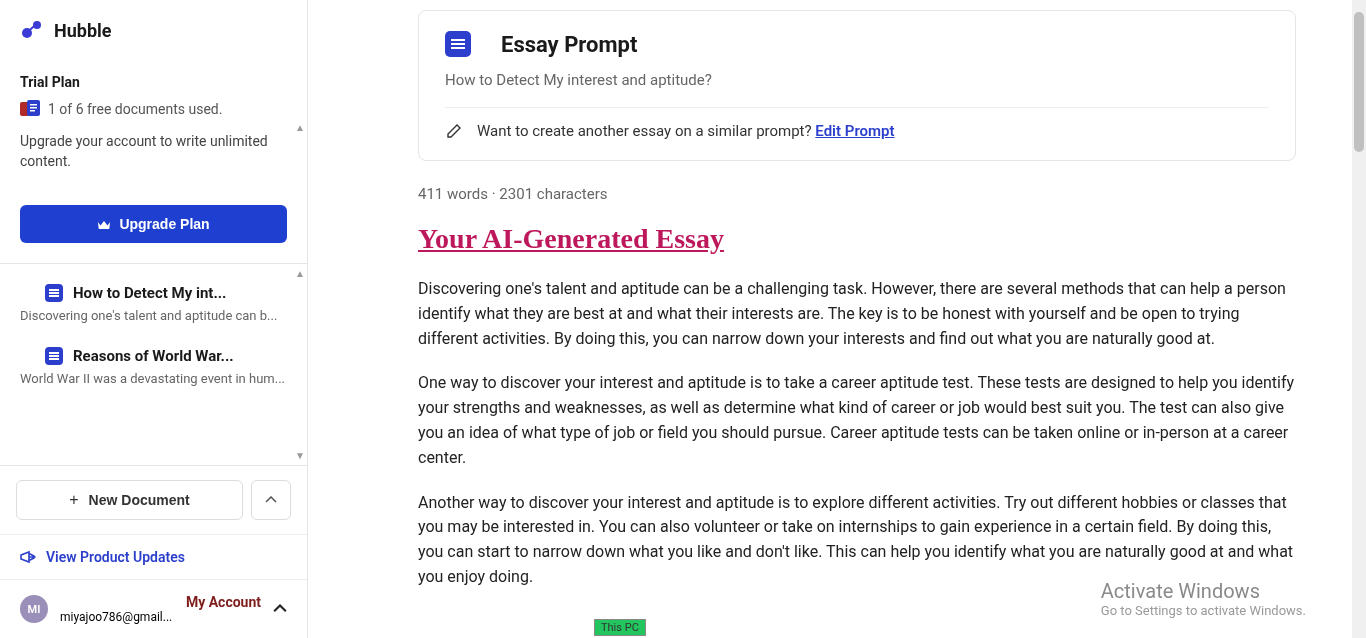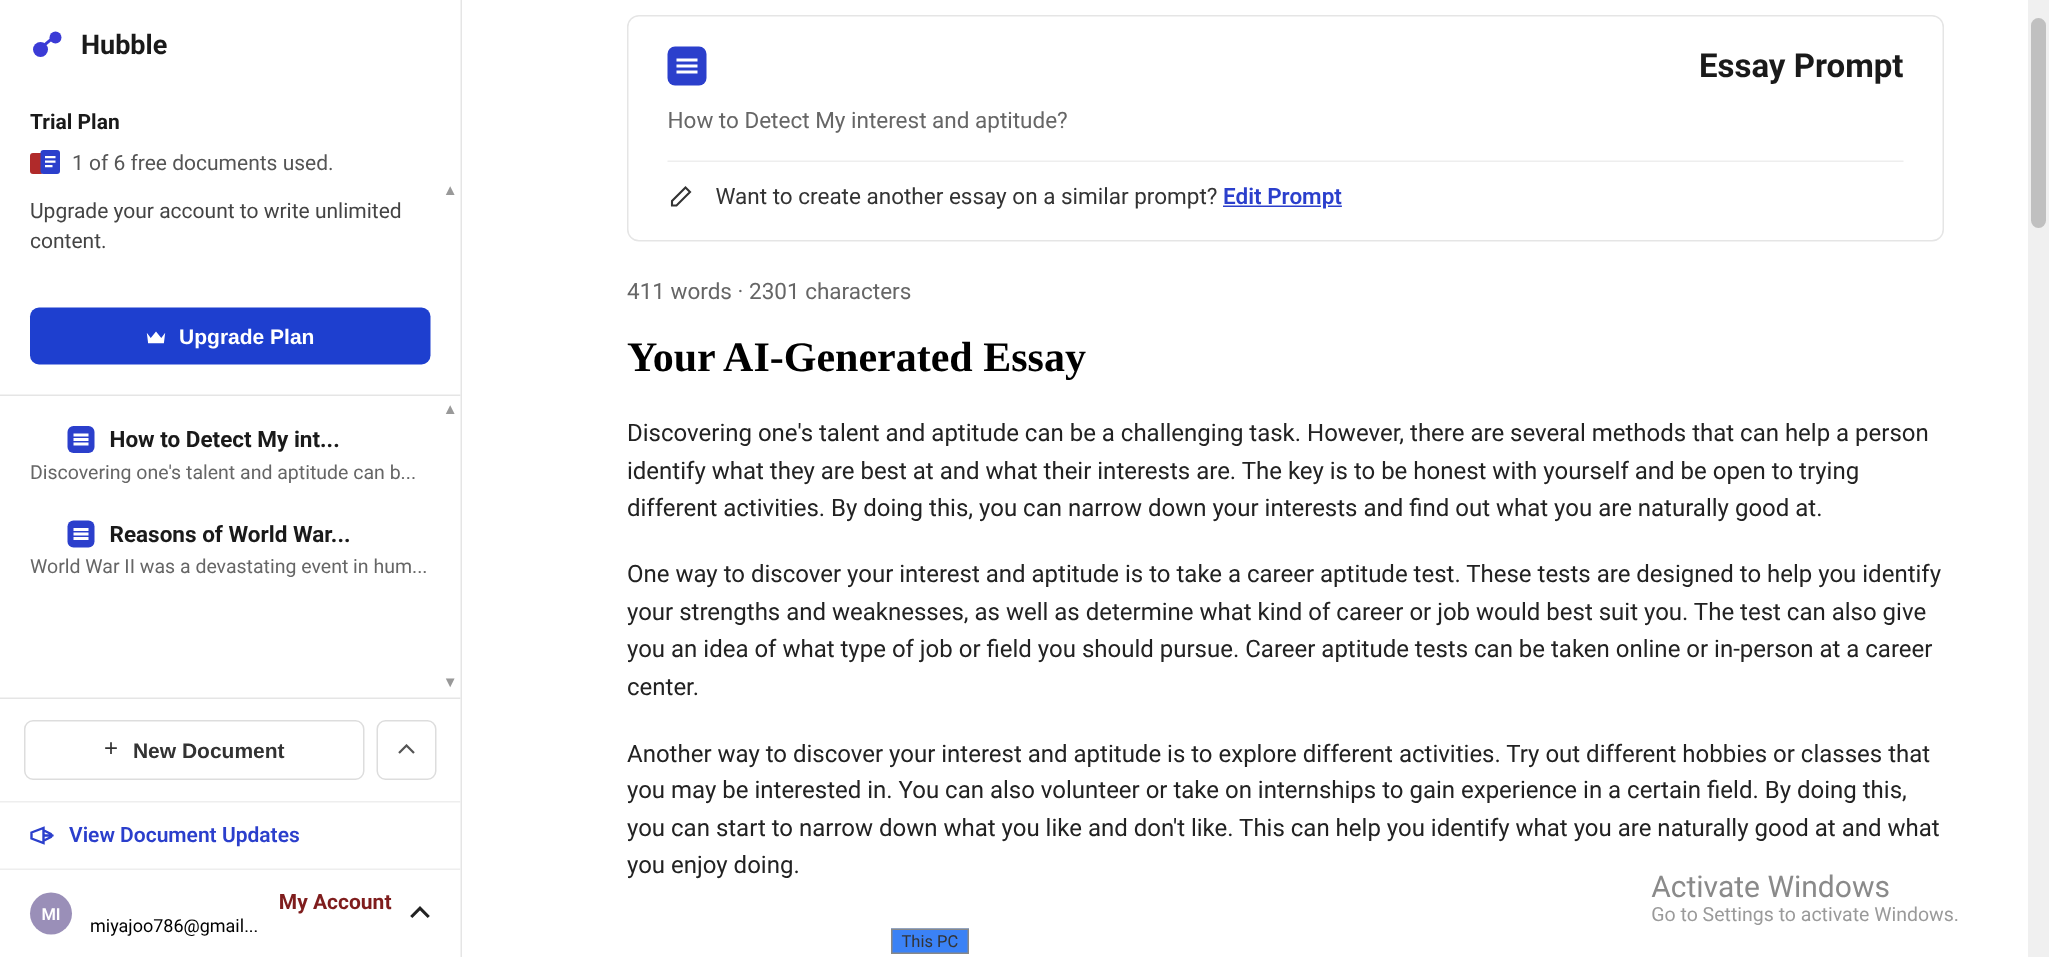--- a/index.html
+++ b/index.html
@@ -27,39 +27,39 @@
 .new-doc-btn { flex: 1; border: 1px solid #ddd; background: #fff; border-radius: 6px; padding: 10px; font-size: 14px; font-weight: 600; cursor: pointer; display:flex; align-items:center; justify-content:center; gap:10px; color:#333; }
 .chevron-btn { width: 40px; border: 1px solid #ddd; background:#fff; border-radius:6px; cursor:pointer; display:flex; align-items:center; justify-content:center; }
 .product-updates { padding: 14px 20px; font-size: 14px; font-weight: 600; color: #2b3fcc; display:flex; align-items:center; gap:10px; cursor:pointer; border-top:1px solid #eee;}
 .account-row { padding: 14px 20px; border-top: 1px solid #eee; display:flex; align-items:center; gap:12px; cursor:pointer; }
 .avatar { width: 28px; height: 28px; border-radius: 50%; background: #9a8fb8; color:#fff; font-size:11px; font-weight:600; display:flex; align-items:center; justify-content:center; flex-shrink:0; }
 .account-text { flex:1; }
 .account-title { font-size:14px; font-weight:700; color:#7f1d1d;text-align:right; }
 .account-email { font-size:12px; color:#000000; }
 .main { flex: 1; overflow-y: auto; padding: 10px 70px 20px 110px; position: relative; }
 .prompt-card { border: 1px solid #e5e5e5; border-radius: 8px; padding: 20px 26px; margin-bottom: 24px; background:#fff; }
-.prompt-head { display:flex; align-items:center; gap:30px; margin-bottom: 14px; justify-content: space-between; }
+.prompt-head { display:flex; align-items:center; gap:30px; margin-bottom: 14px; }
 .prompt-icon { width: 26px; height: 26px; background:#2b3fcc; border-radius:5px; display:inline-flex; align-items:center; justify-content:center; }
 .prompt-icon::after { content:""; width:14px; height:2px; background:#fff; box-shadow: 0 -4px 0 #fff, 0 4px 0 #fff; }
 .prompt-title { font-size: 22px; font-weight: 700; color:#1a1a1a; }
 .prompt-question { font-size: 15px; color:#666; margin-bottom: 6px; }
 .prompt-divider { border:0; border-top:1px solid #eee; margin: 18px 0 14px 0; }
 .edit-row { display:flex; align-items:center; gap:14px; font-size:15px; color:#333; }
 .edit-link { color:#2b3fcc; font-weight:600; text-decoration:underline; cursor:pointer; }
 .meta { font-size:15px; color:#666; margin-bottom: 20px; }
-.essay-title { font-family: Georgia, 'Times New Roman', serif; font-size: 28px; font-weight:700; color:#000000; margin-bottom: 22px; }
+.essay-title { font-family: Georgia, 'Times New Roman', serif; font-size: 28px; font-weight:700; color:#be185d; margin-bottom: 22px; text-decoration: underline; }
 .essay-body p { font-size: 16px; color:#222; line-height: 1.55; margin-bottom: 20px; }
 .scroll-arrow { position:absolute; right:2px; font-size:10px; color:#999; }
 .scroll-arrow.up1 { top: 62px; }
 .scroll-arrow.up2 { top: 262px; }
 .scroll-arrow.down { top: 452px; }
 .watermark { position: absolute; right: 60px; bottom: 20px; text-align: left; color: #9a9a9a; pointer-events:none; }
 .watermark .wm1 { font-size: 20px; color:#8a8a8a; }
 .watermark .wm2 { font-size: 13px; }
-.taskbar-tooltip { position:absolute; bottom:2px; left:594px; background:#3b82f6; border:1px solid #888; padding:1px 6px; font-size:11px; color:#333; }
+.taskbar-tooltip { position:absolute; bottom:2px; left:594px; background:#22c55e; border:1px solid #888; padding:1px 6px; font-size:11px; color:#333; }
 .right-scrollbar { position:absolute; right:0; top:0; width:14px; height:100%; background:#f0f0f0; }
 .right-thumb { position:absolute; right:2px; top:12px; width:10px; height:140px; background:#c0c0c0; border-radius:5px; }
 svg { display:block; }
 </style>
 </head>
 <body>
 
 <div class="app">
   <aside class="sidebar">
     <div class="sidebar-header">
@@ -131,21 +131,21 @@
               </svg>
           </span>
         </button>
       </div>
       <div class="product-updates">
         <span>
           <svg viewBox="0 0 16 14" width="16" height="14">
               <path d="M1 5 L9 2 L9 12 L1 9 Z M10 4 L14 6 M10 7 L15 7 M10 10 L14 8" stroke="#2b3fcc" stroke-width="1.6" fill="none" stroke-linecap="round"></path>
             </svg>
         </span>
-        <span>View Document Updates</span>
+        <span>View Product Updates</span>
       </div>
       <div class="account-row">
         <div class="avatar">MI</div>
         <div class="account-text">
           <div class="account-title">My Account</div>
           <div class="account-email">miyajoo786@gmail...</div>
         </div>
         <span>
           <svg viewBox="0 0 12 8" width="14" height="10">
               <path d="M1 6 L6 1 L11 6" stroke="#222" stroke-width="1.8" fill="none"></path>

